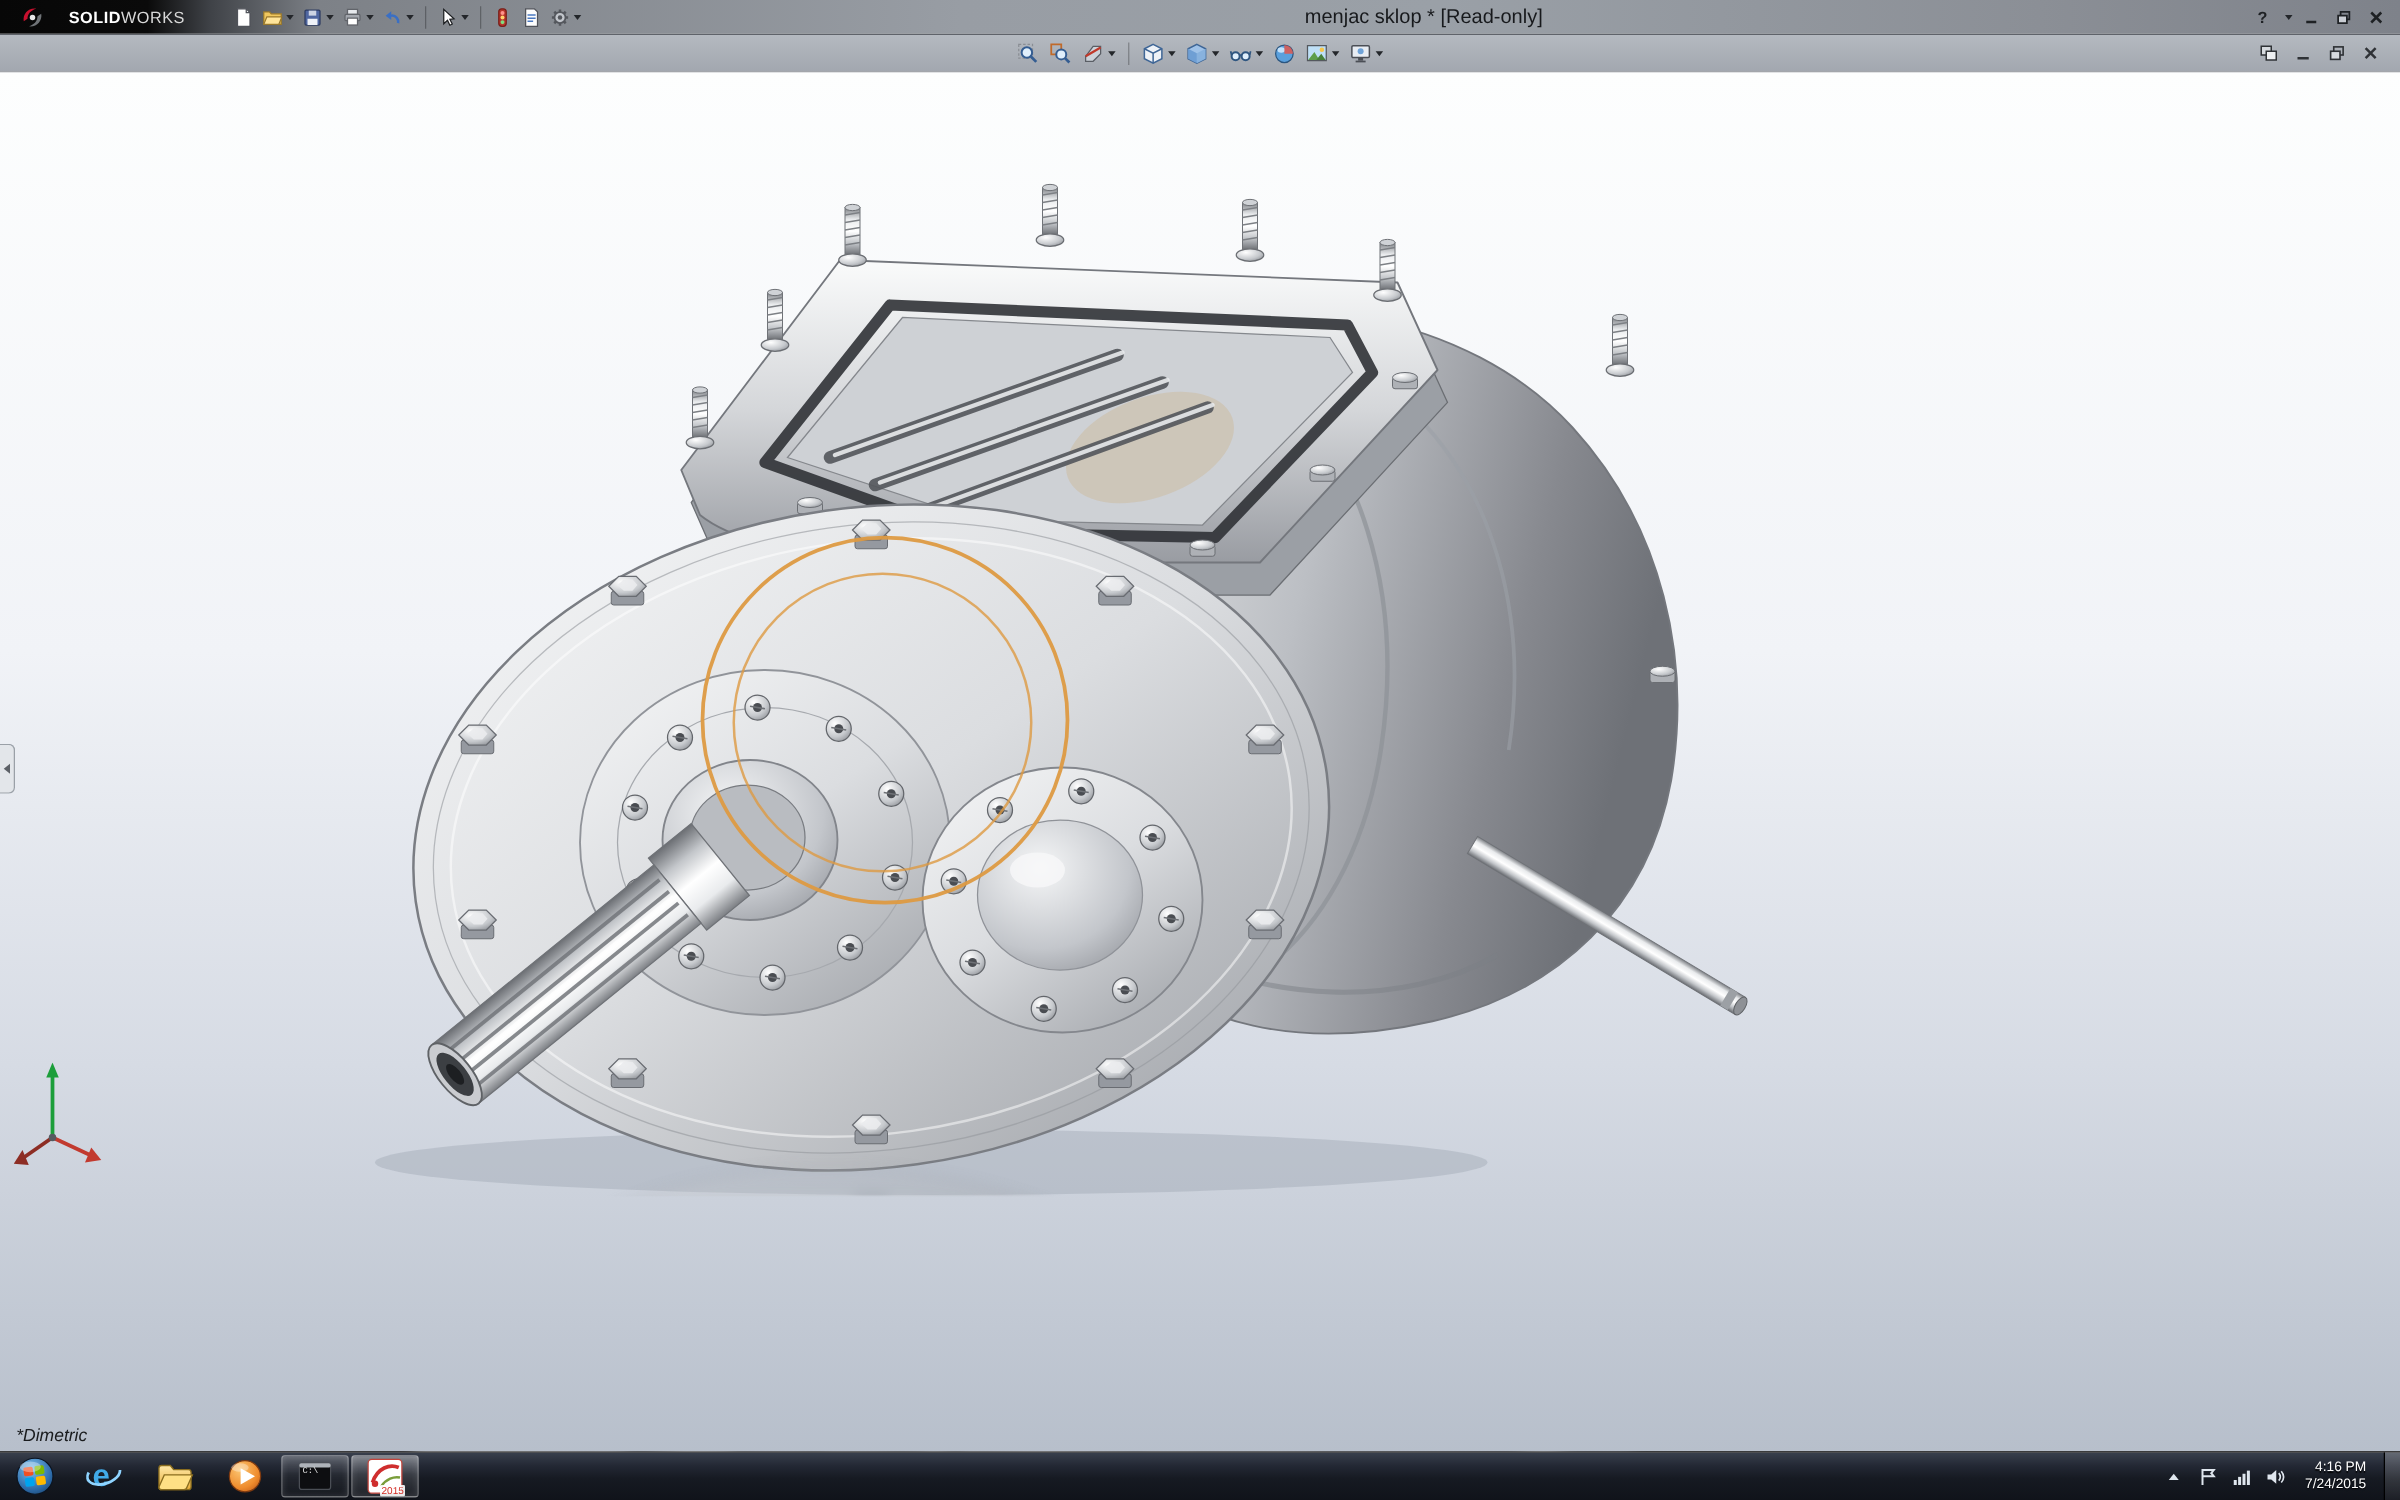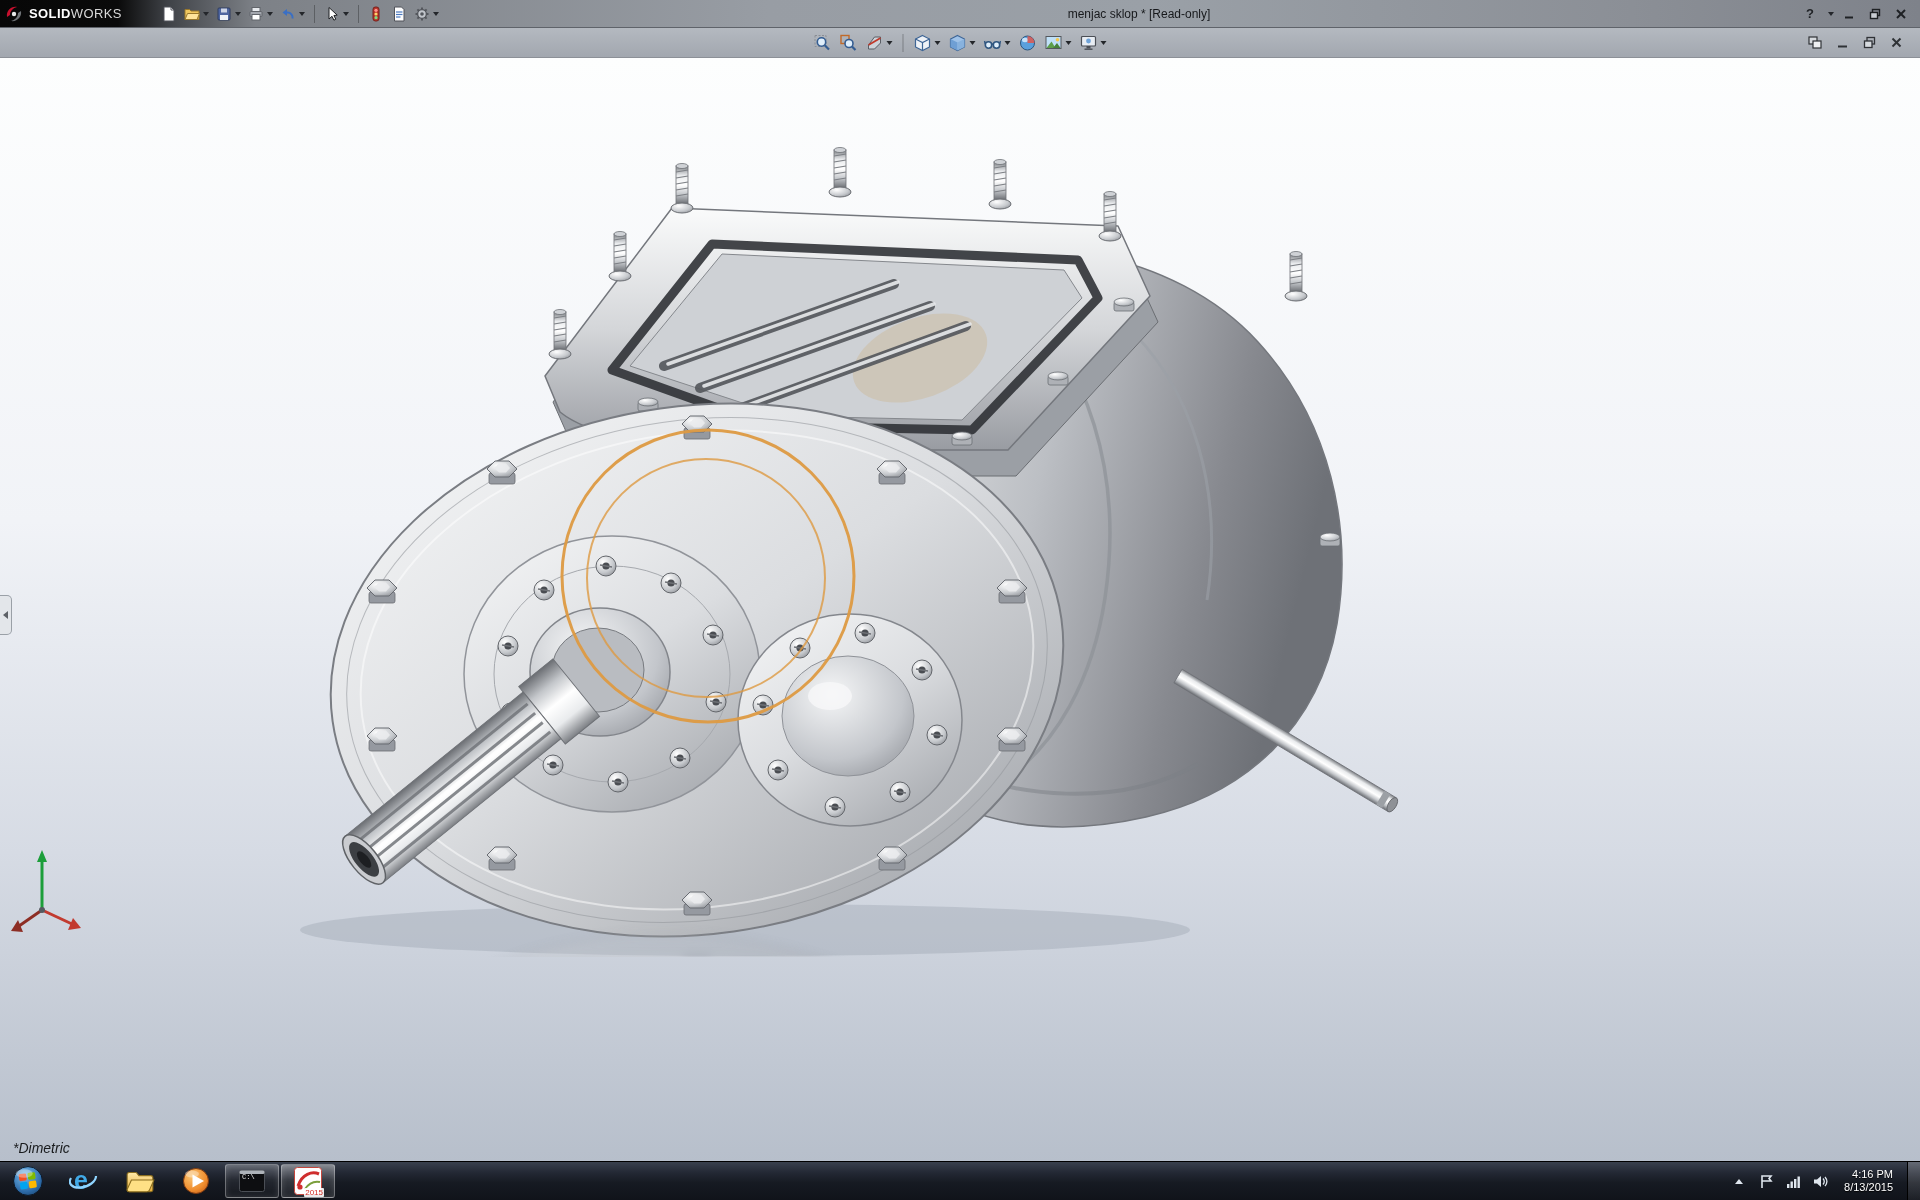--- a/index.html
+++ b/index.html
@@ -3,31 +3,31 @@
 <meta charset="utf-8">
 <style>
   html,body{margin:0;padding:0;width:1920px;height:1200px;overflow:hidden;
     font-family:"Liberation Sans",sans-serif;-webkit-font-smoothing:antialiased;}
   *{box-sizing:border-box;}
 
   
   .titlebar{height:28px;display:flex;align-items:center;position:relative;
     background:linear-gradient(to right,#070707 0,#0a0a0a 118px,#3f4247 168px,#7d8187 255px,#989da4 40%,#9aa0a7 60%,#8b8f96 85%,#7e828a 100%);
     border-bottom:1px solid #5f636a;}
-  .logo{display:flex;align-items:center;gap:5px;padding:0 10px 0 4px;height:100%;}
+  .logo{display:flex;align-items:center;gap:19px;padding:0 10px 0 16px;height:100%;}
   .brand{color:#fff;font-size:13px;letter-spacing:.4px;white-space:nowrap;}
   .brand .b{font-weight:bold;}
   .brand .l{font-weight:normal;color:#d8d8d8;}
   .qat{display:flex;align-items:center;gap:1px;margin-left:26px;}
   .qbtn{display:inline-flex;align-items:center;height:22px;padding:2px 3px;border-radius:2px;}
   .caret{width:0;height:0;border-left:3px solid transparent;border-right:3px solid transparent;
     border-top:4px solid #23262a;margin-left:3px;}
   .sep{width:1px;height:18px;background:rgba(0,0,0,.28);margin:0 5px;}
   .title-text{position:absolute;left:1139px;transform:translateX(-50%);
-    font-size:12px;color:#17191c;white-space:nowrap;}
+    font-size:16px;color:#17191c;white-space:nowrap;}
   .win-controls{margin-left:auto;display:flex;align-items:center;gap:4px;padding-right:8px;}
   .wbtn{display:inline-flex;align-items:center;justify-content:center;width:22px;height:20px;
     color:#1e2124;font-size:13px;font-weight:bold;border-radius:2px;}
 
   
   .menubar{height:30px;position:relative;display:flex;align-items:center;
     background:linear-gradient(#b4b9c0,#a2a7af);border-bottom:1px solid #8c9097;}
   .headsup{position:absolute;left:50%;transform:translateX(-50%);display:flex;align-items:center;gap:2px;}
   .hbtn{display:inline-flex;align-items:center;height:24px;padding:2px 3px;border-radius:2px;}
   .doc-controls{margin-left:auto;display:flex;align-items:center;gap:7px;padding-right:14px;}
@@ -609,17 +609,17 @@
       </svg>
     </span>
     <span class="tray-icon">
       <svg width="15" height="13" viewBox="0 0 15 13">
         <polygon points="1,4.5 4,4.5 8,1 8,12 4,8.5 1,8.5" fill="#dfe6ee"></polygon>
         <path d="M10 3.5 q2.5 3 0 6 M12 2 q3.8 4.5 0 9" fill="none" stroke="#dfe6ee" stroke-width="1.3"></path>
       </svg>
     </span>
     <div class="clock">
       <div>4:16 PM</div>
-      <div>8/13/2015</div>
+      <div>7/24/2015</div>
     </div>
   </div>
   <div class="show-desktop"></div>
 </footer>
 
 </body></html>

